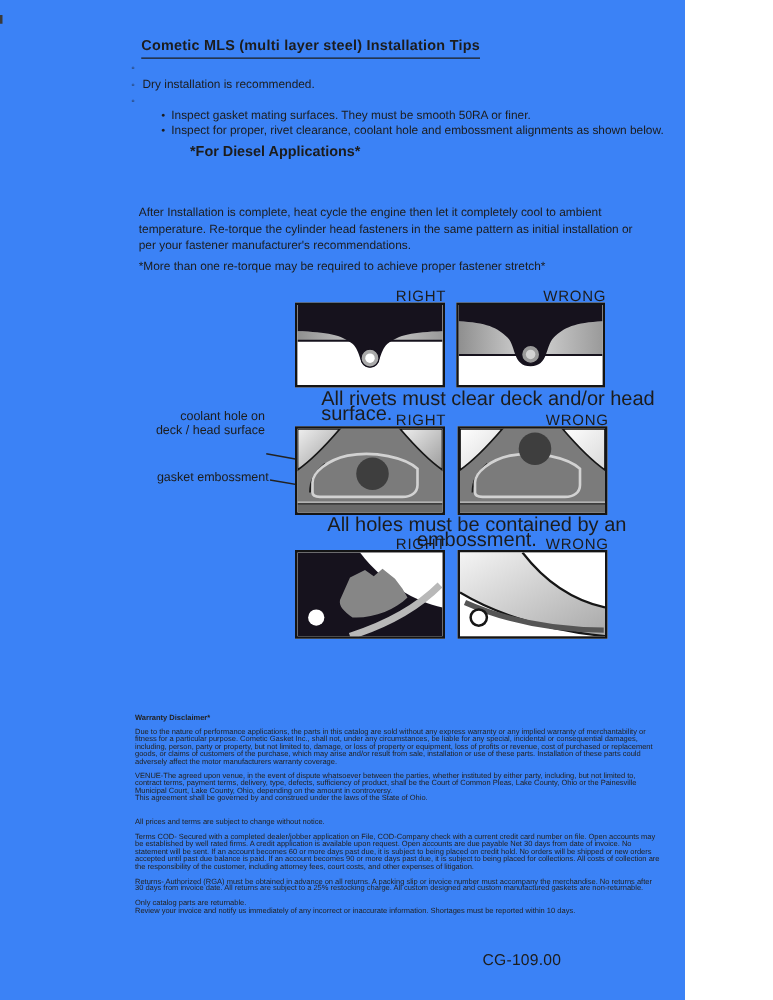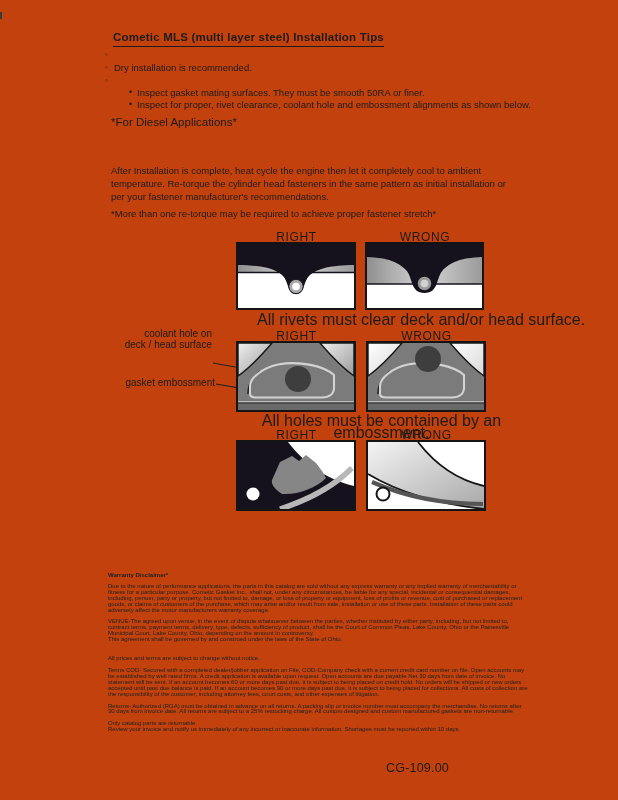--- a/index.html
+++ b/index.html
@@ -1,34 +1,34 @@
 <!DOCTYPE html>
 <html><head>
 <meta charset="utf-8">
 <style>
   html,body{margin:0;padding:0;background:#fff;}
-  .page{position:relative;width:618px;height:800px;background:#c2410c;
+  .page{position:relative;width:548px;height:800px;background:#3b82f6;
         font-family:"Liberation Sans",sans-serif;color:#1c1c1c;overflow:hidden;}
   .abs{position:absolute;}
 
   .edge-mark{left:0;top:12px;width:2px;height:7px;background:#3a3a3a;}
 
   .title{left:113px;top:31px;font-size:11.5px;font-weight:bold;letter-spacing:.2px;
          border-bottom:1.6px solid #1c1c1c;padding-bottom:3px;}
 
   .tips{left:105px;top:48px;width:430px;font-size:9.5px;}
   .tip-row{display:flex;line-height:13px;}
   .tip-row .mk{width:9px;font-size:8px;line-height:13px;}
   .sub-row{display:flex;line-height:11.5px;padding-left:24px;}
   .sub-row .mk{width:8px;font-size:9px;line-height:11.5px;}
 
-  .h2{font-size:11.5px;font-weight:normal;}
+  .h2{font-size:11.5px;font-weight:bold;margin-left:41px;}
   .body-p{font-size:9.5px;line-height:13px;width:400px;}
 
-  .dw-label{font-size:12px;letter-spacing:.6px;text-align:center;width:121px;}
+  .dw-label{font-size:12px;letter-spacing:.6px;text-align:right;width:121px;}
   .dbox{border:2.5px solid #141414;background:#fff;}
   .dbox svg{display:block;}
   .caption{font-size:16px;line-height:12px;margin-left:20px;}
 
   .anno{font-size:10px;line-height:11px;text-align:right;}
 
   .legal{left:108px;top:573px;width:421px;font-size:6px;line-height:5.9px;color:#222;}
   .legal .lh{font-weight:bold;margin:0 0 5px 0;}
   .legal p{margin:0 0 6px 0;white-space:pre-line;}
   .legal p.gap{margin-bottom:13px;}

